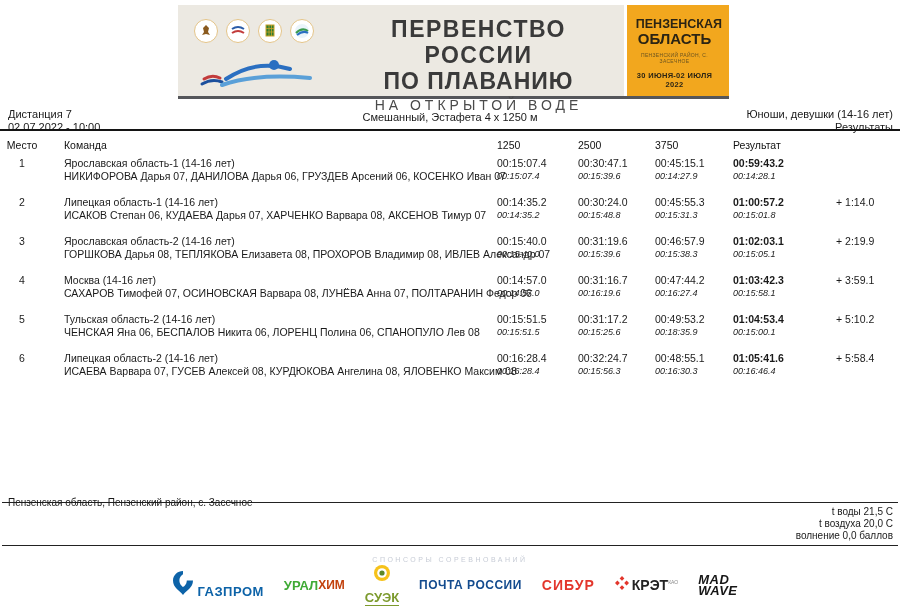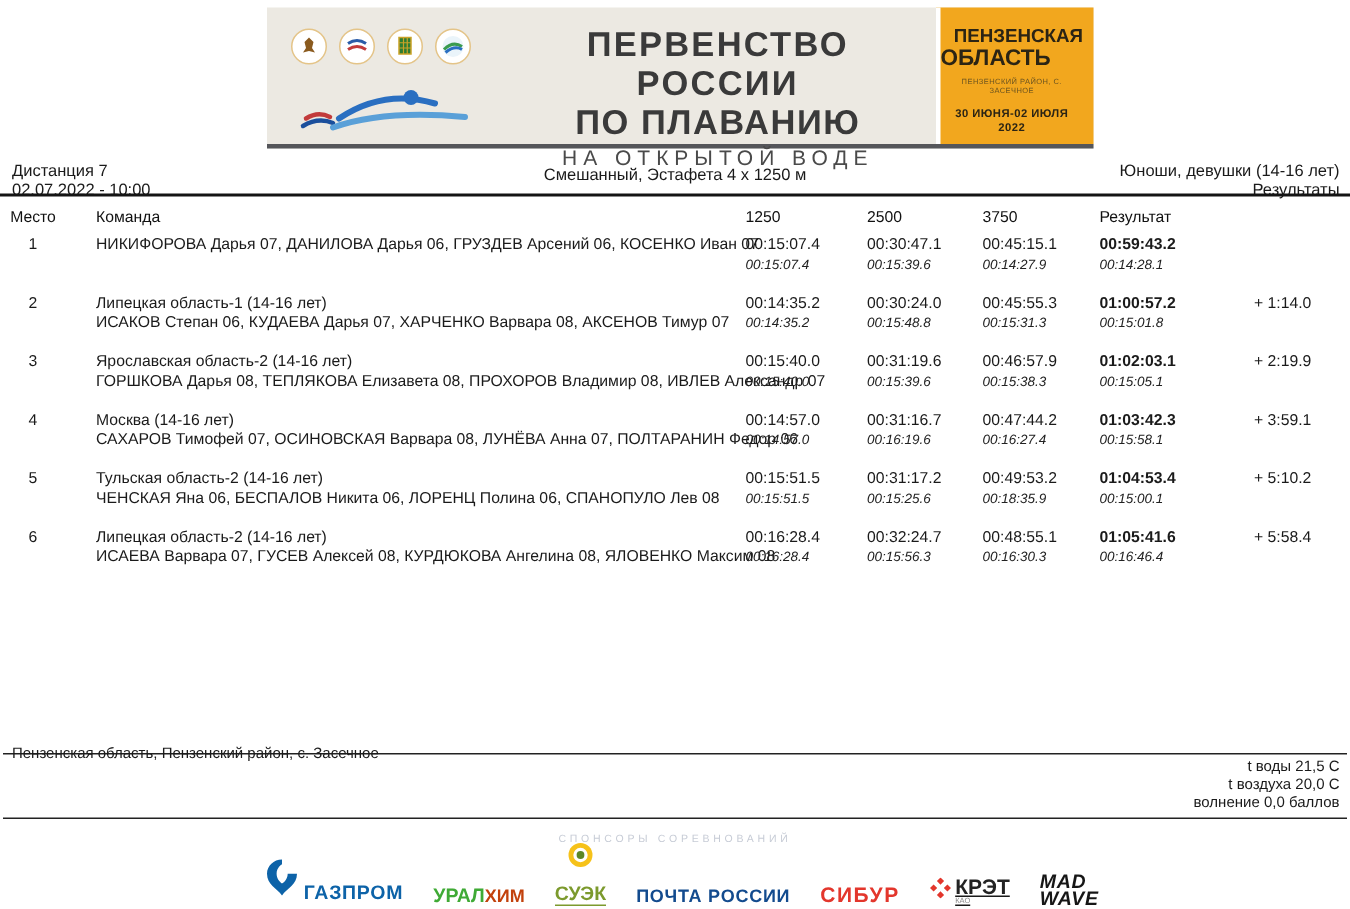--- a/index.html
+++ b/index.html
@@ -16,21 +16,21 @@
   .swimmer { position:absolute; left:20px; top:48px; }
 
   .banner-title { position:absolute; left:158px; right:108px; top:11px; text-align:center; color:#3a3a3a; }
   .bt1 { font-size:23px; font-weight:bold; letter-spacing:1.5px; line-height:26px; }
   .bt2 { font-size:23px; font-weight:bold; letter-spacing:1px; line-height:26px; }
   .bt3 { font-size:14px; letter-spacing:4px; color:#4a4a4a; margin-top:3px; }
 
   .badge { position:absolute; right:0; top:0; height:100%; width:105px; background:#F2A71E;
            border-left:3px solid #fff; padding:12px 7px 0 0; color:#2b2414; }
   .bd1 { font-size:12.5px; font-weight:bold; text-align:right; line-height:14px; }
-  .bd2 { font-size:15px; font-weight:bold; text-align:left; line-height:16px; }
+  .bd2 { font-size:15px; font-weight:bold; text-align:center; line-height:16px; }
   .bd3 { font-size:5px; text-align:center; color:#6b5420; margin-top:5px; letter-spacing:0.3px; }
   .bd4 { font-size:7.5px; font-weight:bold; text-align:center; margin-top:7px; letter-spacing:0.3px; }
 
   
   .meta-left  { position:absolute; left:8px;  top:108px; font-size:11px; line-height:13px; }
   .meta-center{ position:absolute; left:0; right:0; top:111px; text-align:center; font-size:11px; }
   .meta-right { position:absolute; right:7px; top:108px; font-size:11px; line-height:13px; text-align:right; }
   .rule { position:absolute; left:0; width:900px; height:2px; background:#141414; }
   .rule1 { top:129px; }
 
@@ -51,21 +51,21 @@
   
   .fline { position:absolute; left:2px; right:2px; height:1px; background:#222; }
   .fline1 { top:502px; } .fline2 { top:545px; }
   .floc  { position:absolute; left:8px; top:497px; font-size:10px; }
   .fcond { position:absolute; right:7px; top:506px; font-size:10px; line-height:12px; text-align:right; }
 
   
   .sp-title { position:absolute; left:0; right:0; top:556px; text-align:center;
               font-size:7px; letter-spacing:2.5px; color:#c7ccd6; }
   .sp-row { position:absolute; left:10px; right:0; top:566px; height:38px;
-            display:flex; justify-content:center; align-items:flex-end; gap:20px; }
+            display:flex; justify-content:center; align-items:center; gap:20px; }
   .sp { display:flex; align-items:center; }
   .gazprom { align-items:flex-end; gap:3px; }
   .gazprom .txt { font-size:13px; font-weight:bold; color:#0d63a8; padding-bottom:2px; letter-spacing:0.5px; }
   .uralchim .p1 { font-size:13px; font-weight:800; color:#3faa35; }
   .uralchim .p2 { font-size:12px; font-weight:700; color:#c2410c; }
   .suek { gap:4px;flex-direction:column; }
   .suek .txt { font-size:13px; font-weight:bold; color:#7c9a2d; border-bottom:1.5px solid #7c9a2d; }
   .pochta .txt { font-size:12px; font-weight:bold; color:#134b8e; letter-spacing:0.5px; }
   .sibur .txt { font-size:14px; font-weight:800; color:#e3362c; letter-spacing:1px; }
   .kret { gap:3px; }
@@ -148,20 +148,21 @@
     <div>2500</div>
     <div>3750</div>
     <div>Результат</div>
     <div></div>
   </div>
 
   <div class="rows">
     <div class="trow tgrid">
       <div class="place">1</div>
       <div>
+        <div class="tname">Ярославская область-1 (14-16 лет)</div>
         <div class="tmembers">НИКИФОРОВА Дарья 07, ДАНИЛОВА Дарья 06, ГРУЗДЕВ Арсений 06, КОСЕНКО Иван 07</div>
       </div>
       <div>
         <div class="tmain">00:15:07.4</div>
         <div class="tsplit">00:15:07.4</div>
       </div>
       <div>
         <div class="tmain">00:30:47.1</div>
         <div class="tsplit">00:15:39.6</div>
       </div>
@@ -340,21 +341,21 @@
     </div>
     <div class="sp sibur">
       <span class="txt">СИБУР</span>
     </div>
     <div class="sp kret">
       <span>
         <svg width="14" height="14" viewBox="0 0 14 14">
             <path d="M7 0l2.4 2.4L7 4.8 4.6 2.4z M2.4 4.6L4.8 7 2.4 9.4 0 7z M11.6 4.6L14 7l-2.4 2.4L9.2 7z M7 9.2l2.4 2.4L7 14l-2.4-2.4z" fill="#e3362c"></path>
           </svg>
       </span>
-      <span style="display:flex;flex-direction:column;text-decoration:underline;">
+      <span style="display:flex;flex-direction:row;">
         <span class="txt">КРЭТ</span>
         <span class="sub">КАО</span>
       </span>
     </div>
     <div class="sp madwave">
       <span class="m">MAD</span>
       <span class="m">WAVE</span>
     </div>
   </div>
 

